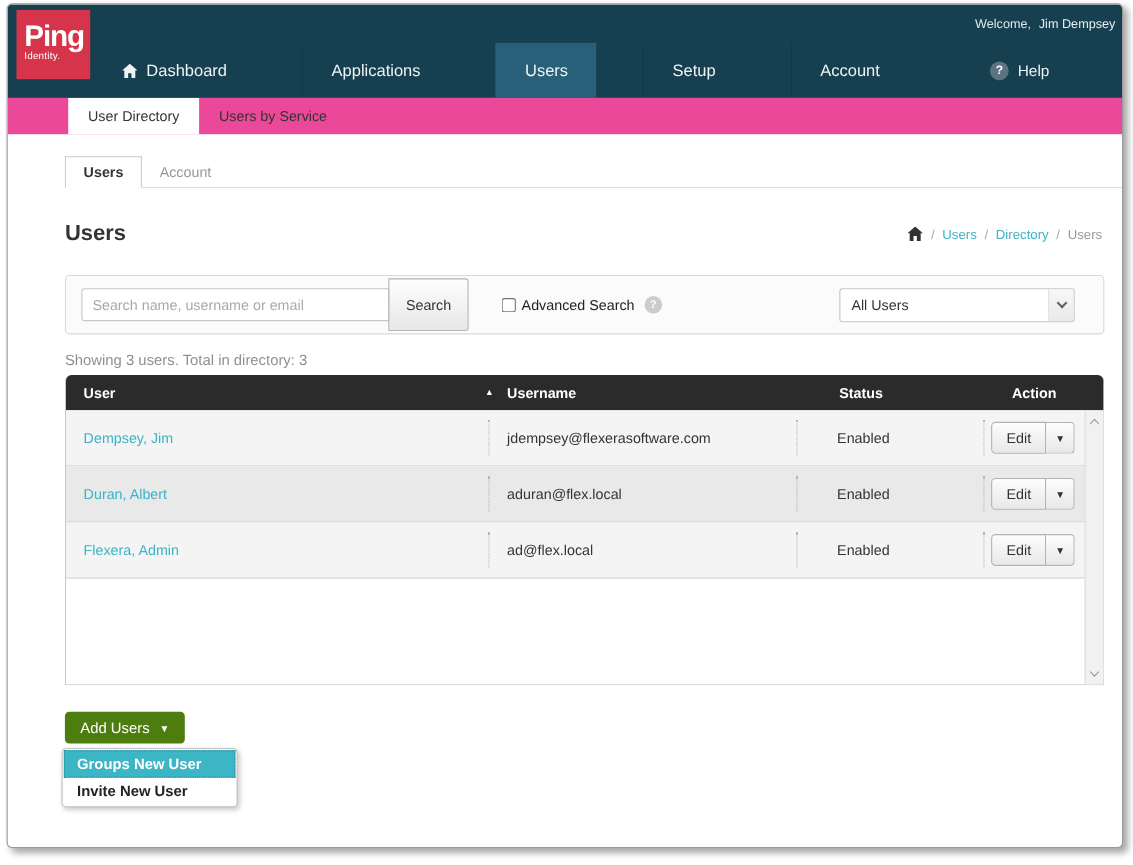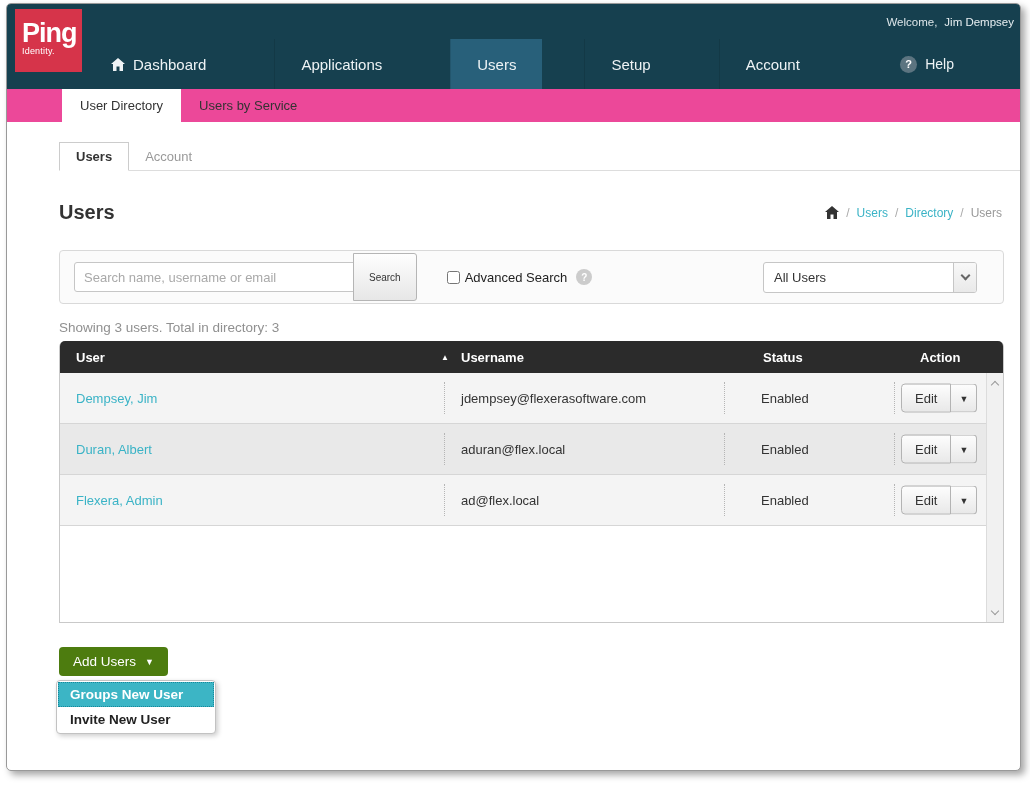--- a/index.html
+++ b/index.html
@@ -68,21 +68,21 @@
     border:1px solid #d9d9d9; border-radius:4px;
     display:flex; align-items:center; padding:0 14px;
   }
   .search-input {
     width:280px; height:30px; border:1px solid #c6c6c6; border-radius:3px 0 0 3px;
     padding:0 9px; font-size:13px; color:#333; background:#fff; outline:none;
     font-family:"Liberation Sans", sans-serif;
   }
   .search-input::placeholder { color:#a9a9a9; }
   .search-btn {
-    height:48px; margin-left:-1px; padding:16px 15px; font-size:10px; color:#333;
+    height:48px; margin-left:-1px; padding:16px 15px; font-size:13px; color:#333;
     background:linear-gradient(#fefefe,#e7e7e7); border:1px solid #b5b5b5;
     border-radius:0 3px 3px 0; cursor:pointer; font-family:"Liberation Sans", sans-serif;
   }
   .adv-wrap { display:flex; align-items:center; margin-left:30px; gap:5px; }
   .adv-wrap input { width:13px; height:13px; cursor:pointer; }
   .adv-label { font-size:13px; color:#222; }
   .adv-help {
     width:16px; height:16px; border-radius:50%; background:#ccc; color:#fff;
     font-size:10px; font-weight:bold; display:flex; align-items:center; justify-content:center; margin-left:4px;
   }

